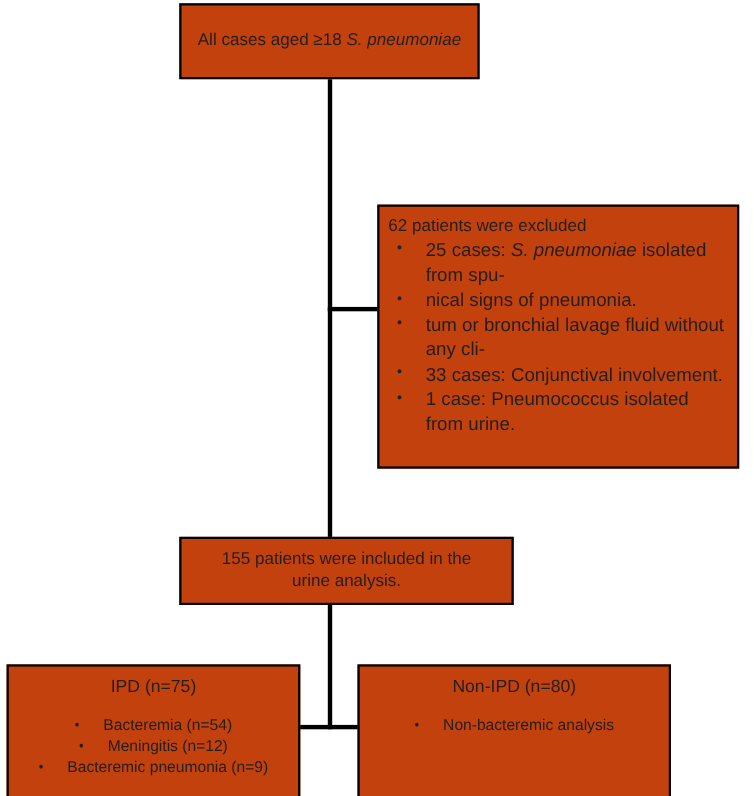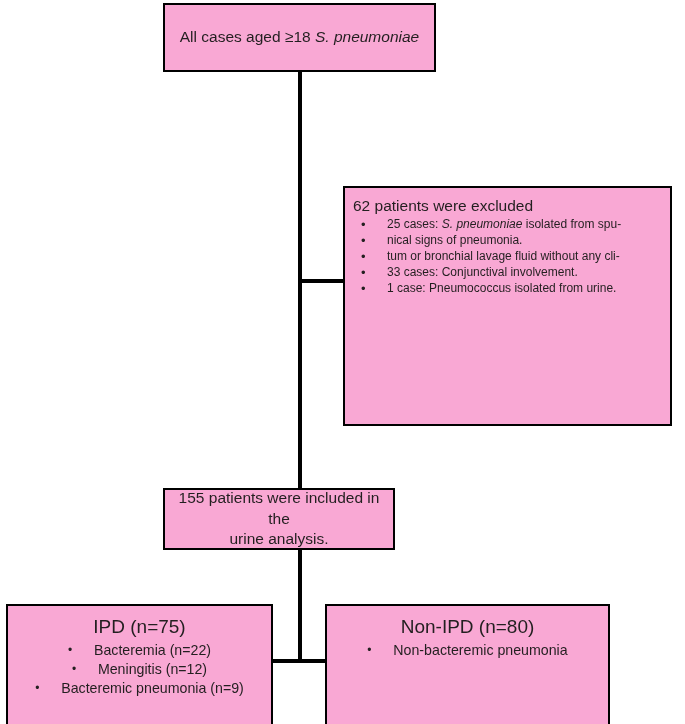--- a/index.html
+++ b/index.html
@@ -18,21 +18,21 @@
   #flowchart {
     position: absolute;
     left: 0;
     top: 0;
     width: 685px;
     height: 724px;
   }
   .node {
     position: absolute;
     box-sizing: border-box;
-    background: #f9a8d4;
+    background: #c2410c;
     border: 2.5px solid #000000;
     z-index: 2;
   }
   .connector {
     position: absolute;
     background: #000000;
     z-index: 1;
   }
   
   #box-top {
@@ -60,21 +60,21 @@
   }
   #box-excluded .heading {
     font-size: 15.5px;
     line-height: 1.28;
     margin-bottom: 1px;
   }
   
   #box-included {
     left: 163px;
     top: 488px;
-    width: 232px;
+    width: 304px;
     height: 62px;
     display: flex;
     align-items: center;
     justify-content: center;
   }
   #box-included .body {
     text-align: center;
     font-size: 15.5px;
     line-height: 1.32;
     padding: 0 8px;
@@ -90,33 +90,33 @@
   
   #box-nonipd {
     left: 325px;
     top: 604px;
     width: 285px;
     height: 135px;
     padding-top: 9px;
   }
   .outcome-title {
     text-align: center;
-    font-size: 19px;
+    font-size: 16px;
     line-height: 1.3;
-    margin-bottom: 1px;
+    margin-bottom: 15px;
   }
   
   ul.bullets {
     list-style: none;
     margin: 0;
     padding: 0;
   }
   ul.bullets > li {
     position: relative;
-    font-size: 12px;
+    font-size: 17px;
     line-height: 1.33;
   }
   
   #box-excluded ul.bullets > li {
     padding-left: 34px;
     margin-bottom: 0px;
     text-align: left;
   }
   #box-excluded ul.bullets > li::before {
     content: "\2022";
@@ -174,23 +174,23 @@
 
   <div class="node" id="box-included">
     <div class="body">
       <span>155 patients were included in the</span><br>
       <span>urine analysis.</span>
     </div>
   </div>
 
   <div class="node" id="box-ipd">
     <div class="outcome-title">IPD (n=75)</div>
-    <div class="outcome-line"><span class="dot">•</span><span>Bacteremia (n=22)</span></div>
+    <div class="outcome-line"><span class="dot">•</span><span>Bacteremia (n=54)</span></div>
     <div class="outcome-line"><span class="dot">•</span><span>Meningitis (n=12)</span></div>
     <div class="outcome-line"><span class="dot">•</span><span>Bacteremic pneumonia (n=9)</span></div>
   </div>
 
   <div class="node" id="box-nonipd">
     <div class="outcome-title">Non-IPD (n=80)</div>
-    <div class="outcome-line"><span class="dot">•</span><span>Non-bacteremic pneumonia</span></div>
+    <div class="outcome-line"><span class="dot">•</span><span>Non-bacteremic analysis</span></div>
   </div>
 
 </div>
 
 </body></html>

